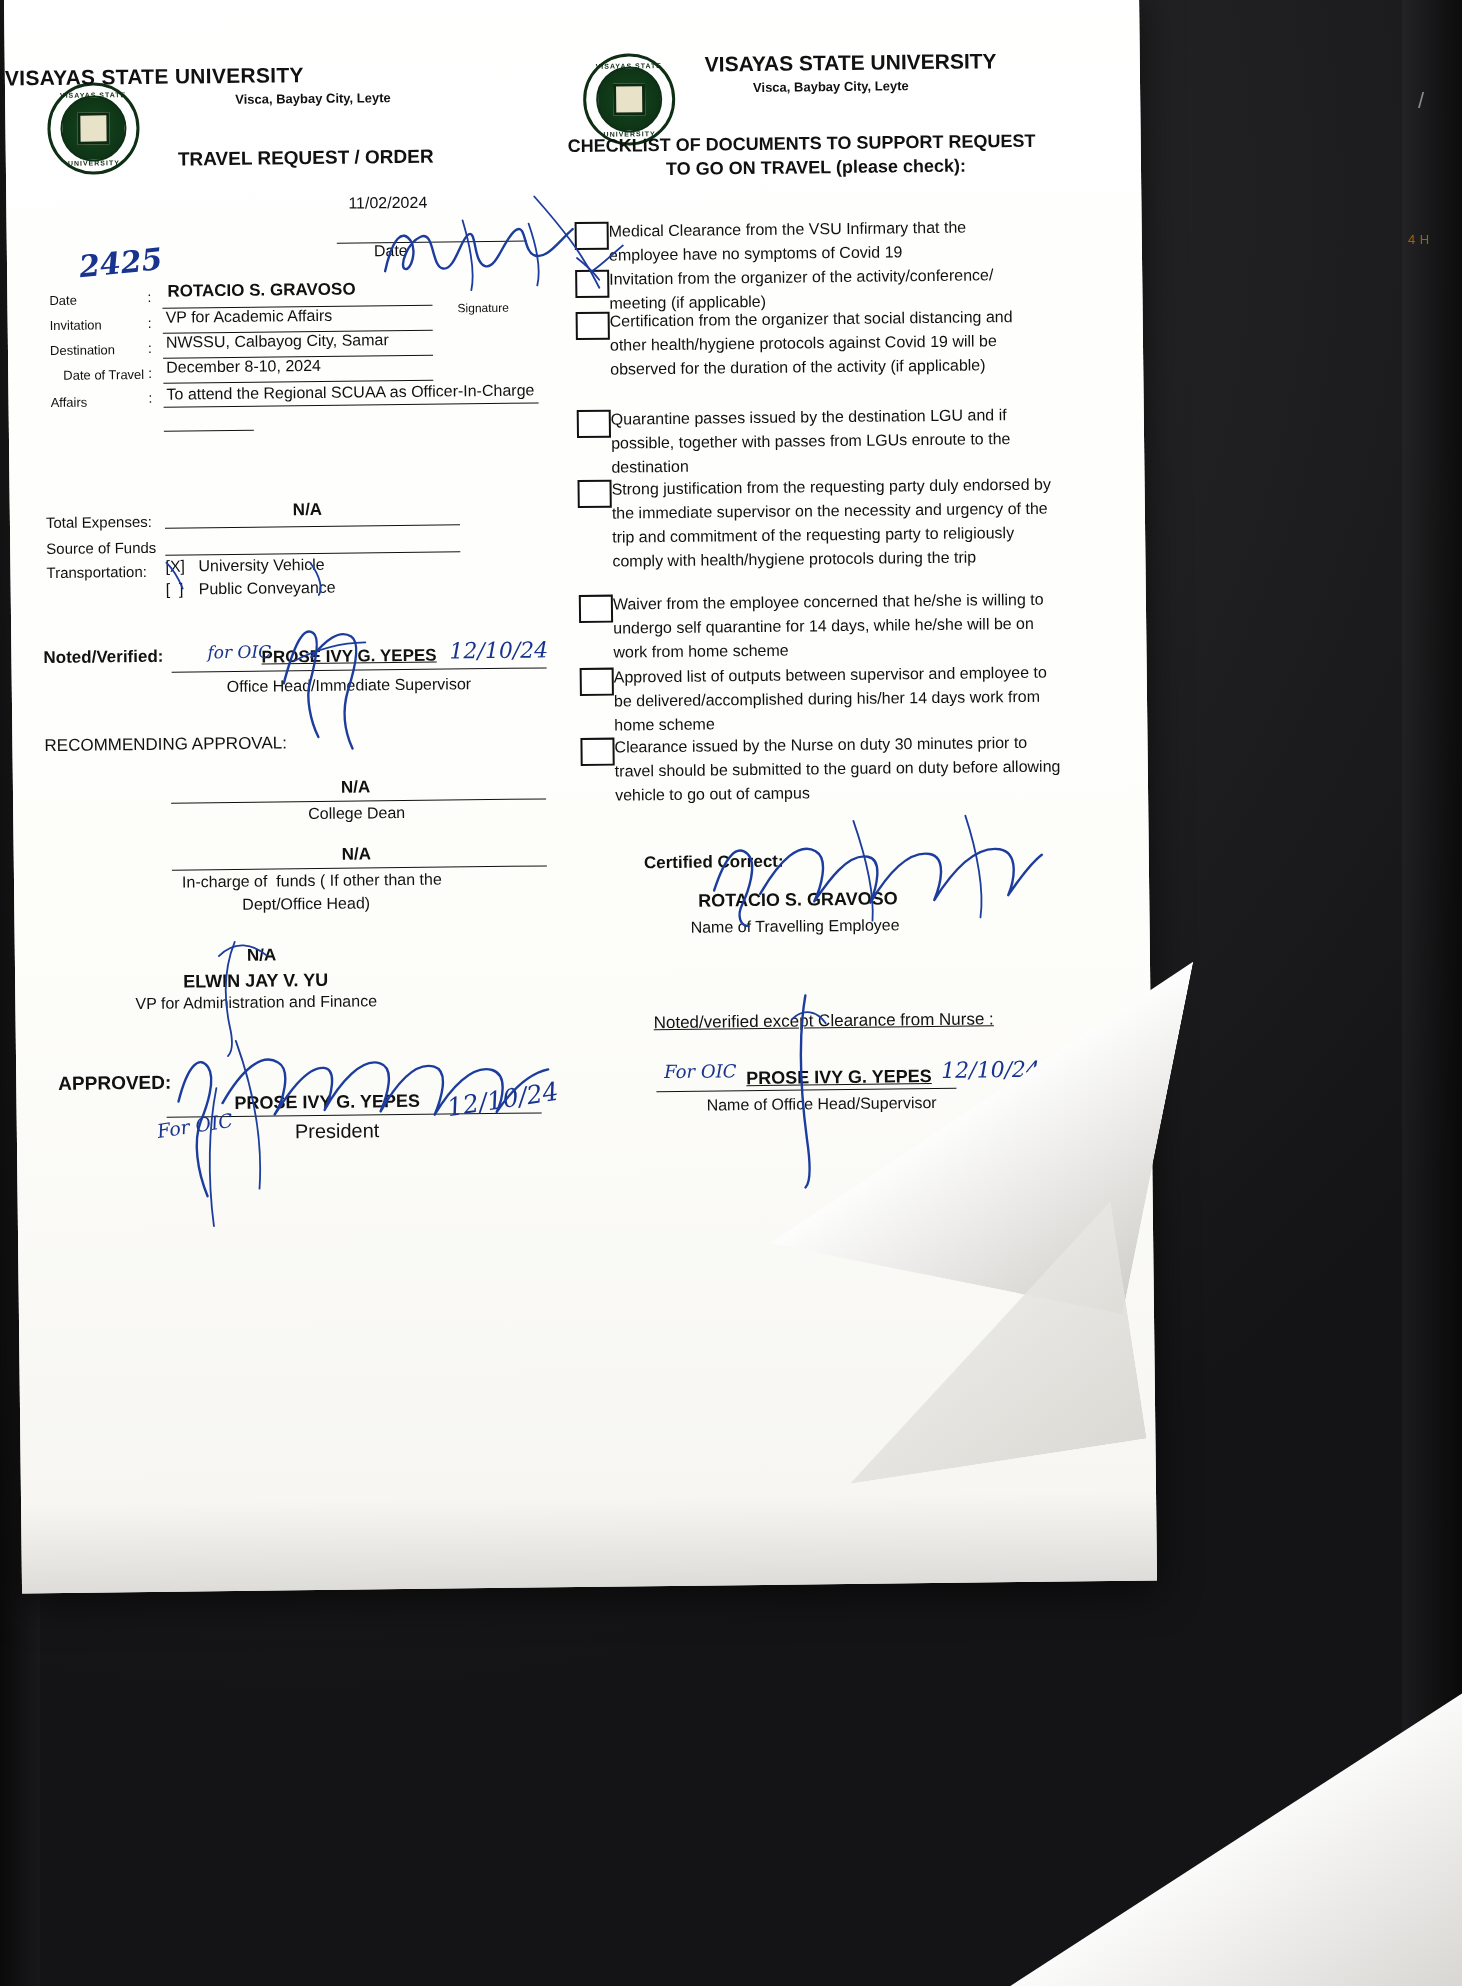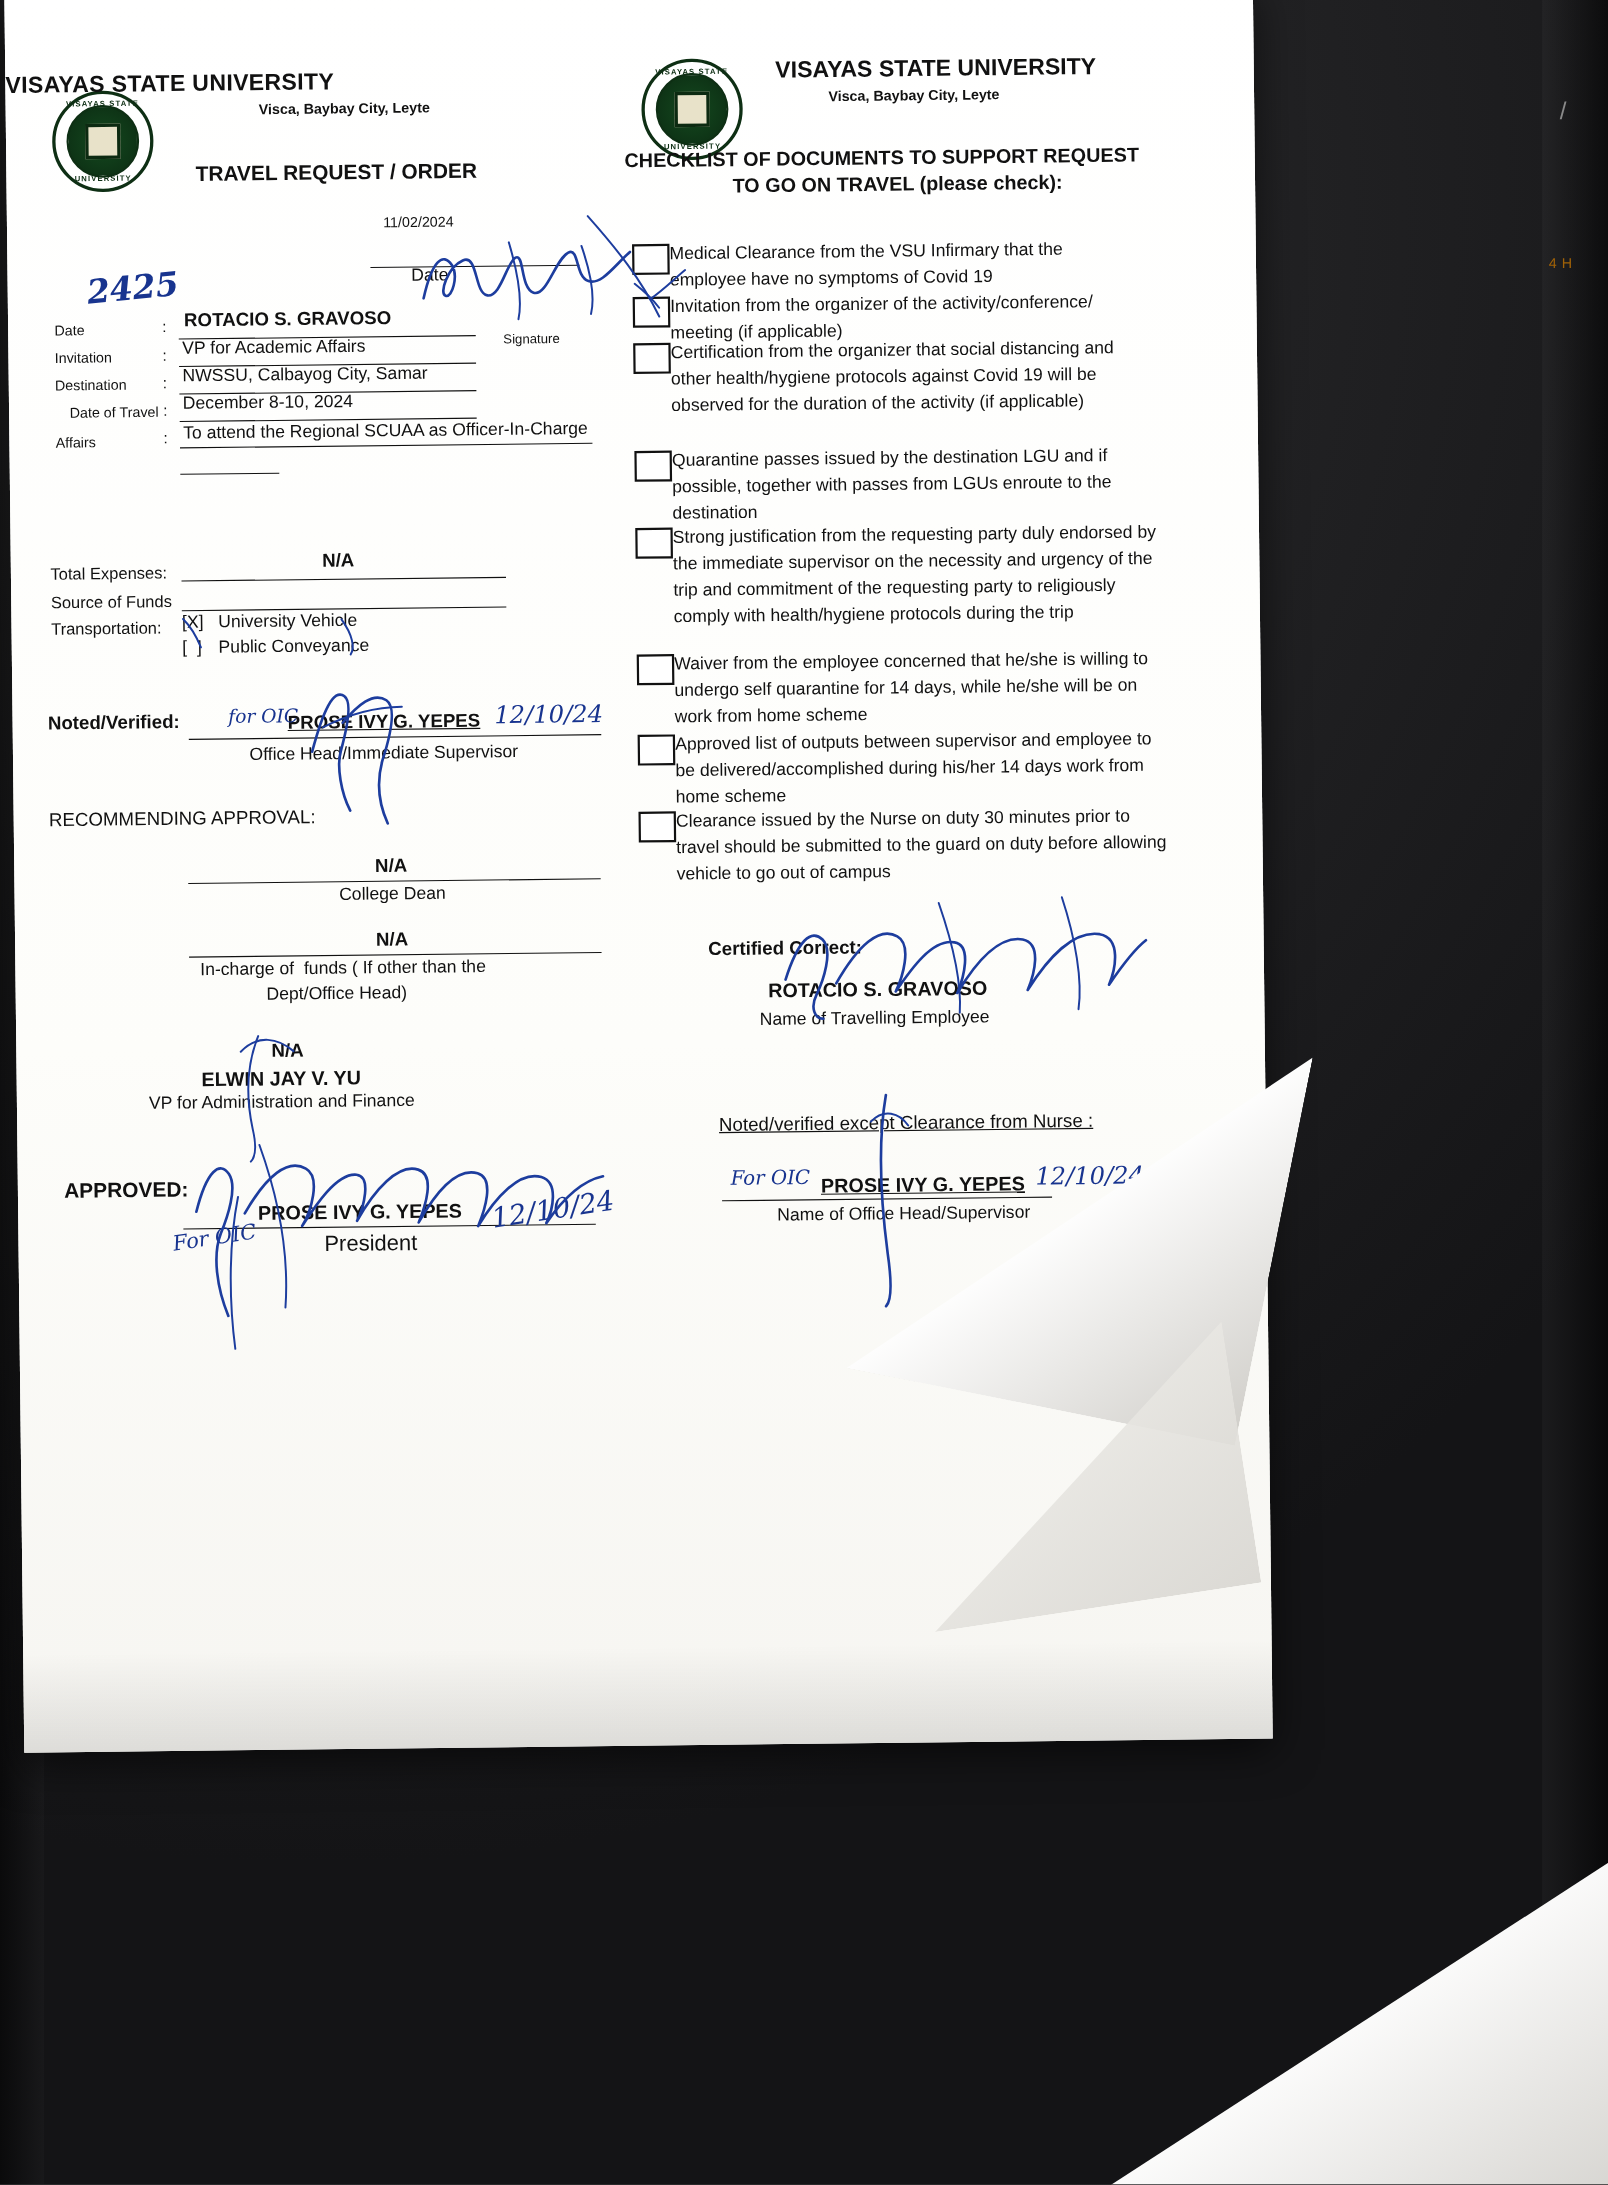--- a/index.html
+++ b/index.html
@@ -193,21 +193,21 @@
         <div class="ring">
             <div class="core"></div>
           </div>
         <div class="bot-arc">UNIVERSITY</div>
       </div>
 
       <div class="t b" style="left:180; top:68px; font-size:21px; letter-spacing:.3px;">VISAYAS STATE UNIVERSITY</div>
       <div class="t b" style="left:230px; top:96px; font-size:13px;">Visca, Baybay City, Leyte</div>
       <div class="t b" style="left:172px; top:152px; font-size:19px;">TRAVEL REQUEST / ORDER</div>
 
-      <div class="t" style="left:342px; top:200px; font-size:13px;">11/02/2024</div>
+      <div class="t" style="left:342px; top:200px; font-size:16px;">11/02/2024</div>
       <div class="t" style="left:367px; top:224px; font-size:16px;margin-top:24px;">Date</div>
       <div class="line" style="left:330px; top:248px; width:190px;"></div>
       <div class="t" style="left:450px; top:308px; font-size:12px;">Signature</div>
 
       <div class="ink" style="left:72px; top:248px; font-size:30px; transform:rotate(-5deg); font-weight:bold;">2425</div>
 
       <div class="t" style="left:42px; top:295px; font-size:13px;">Date</div>
       <div class="t" style="left:140px; top:292px; font-size:14px;">:</div>
       <div class="t b" style="left:160px; top:285px; font-size:17px;">ROTACIO S. GRAVOSO</div>
       <div class="line" style="left:155px; top:311px; width:270px;"></div>

